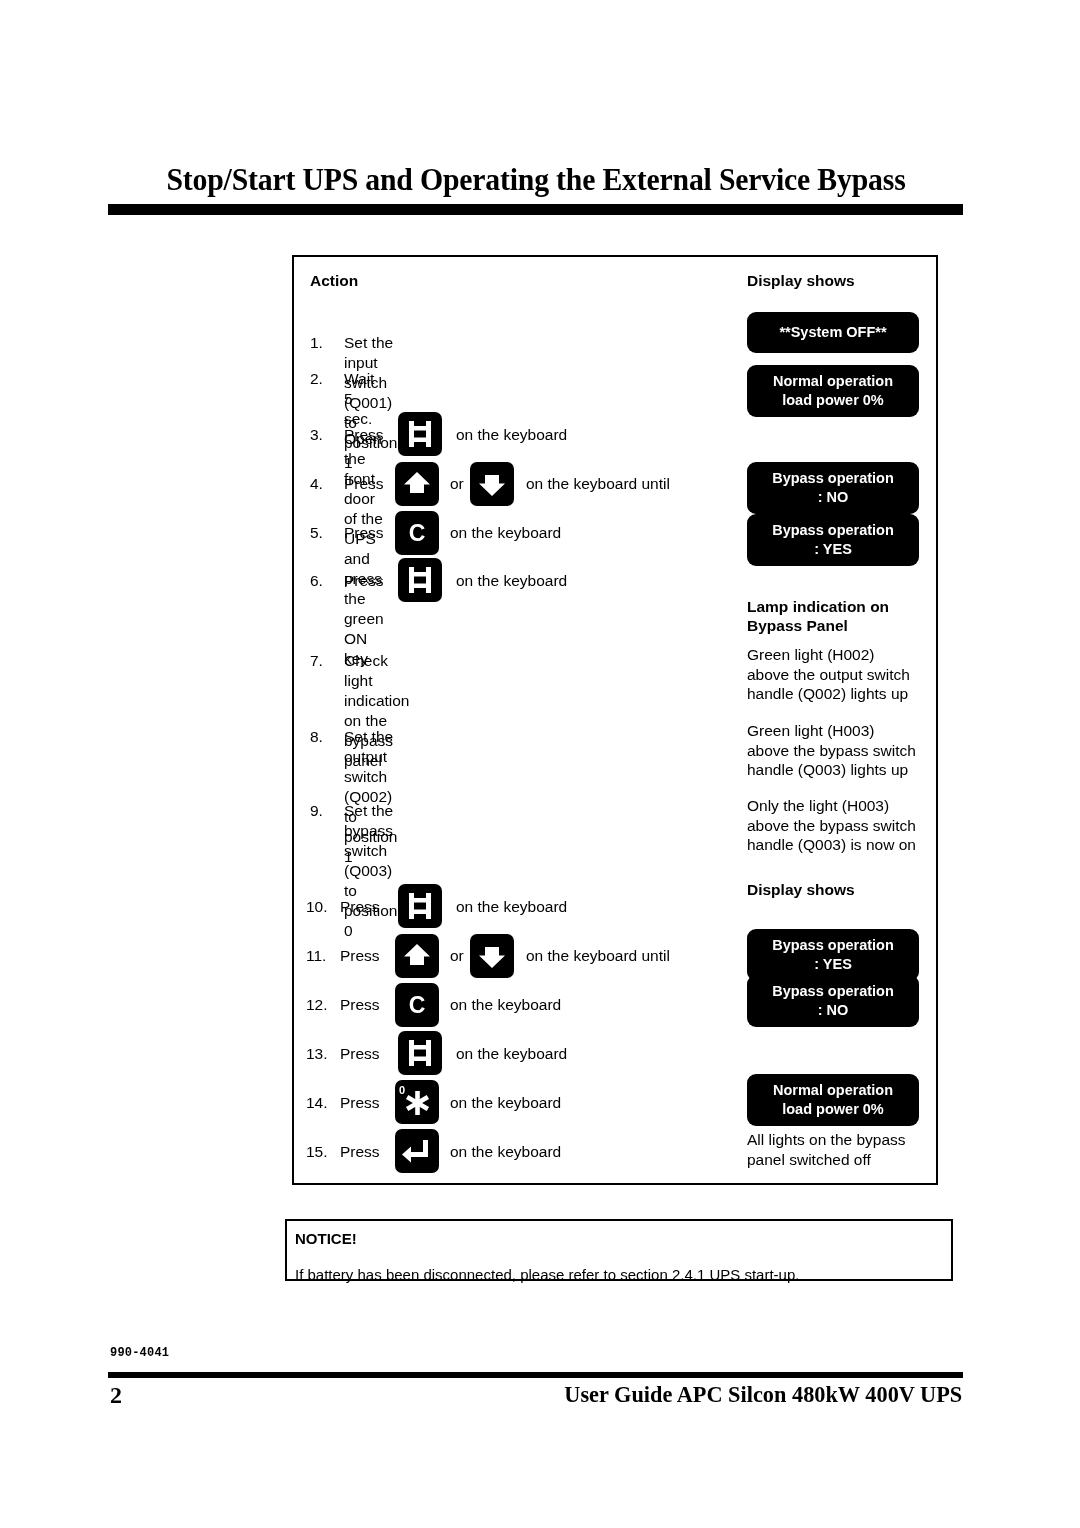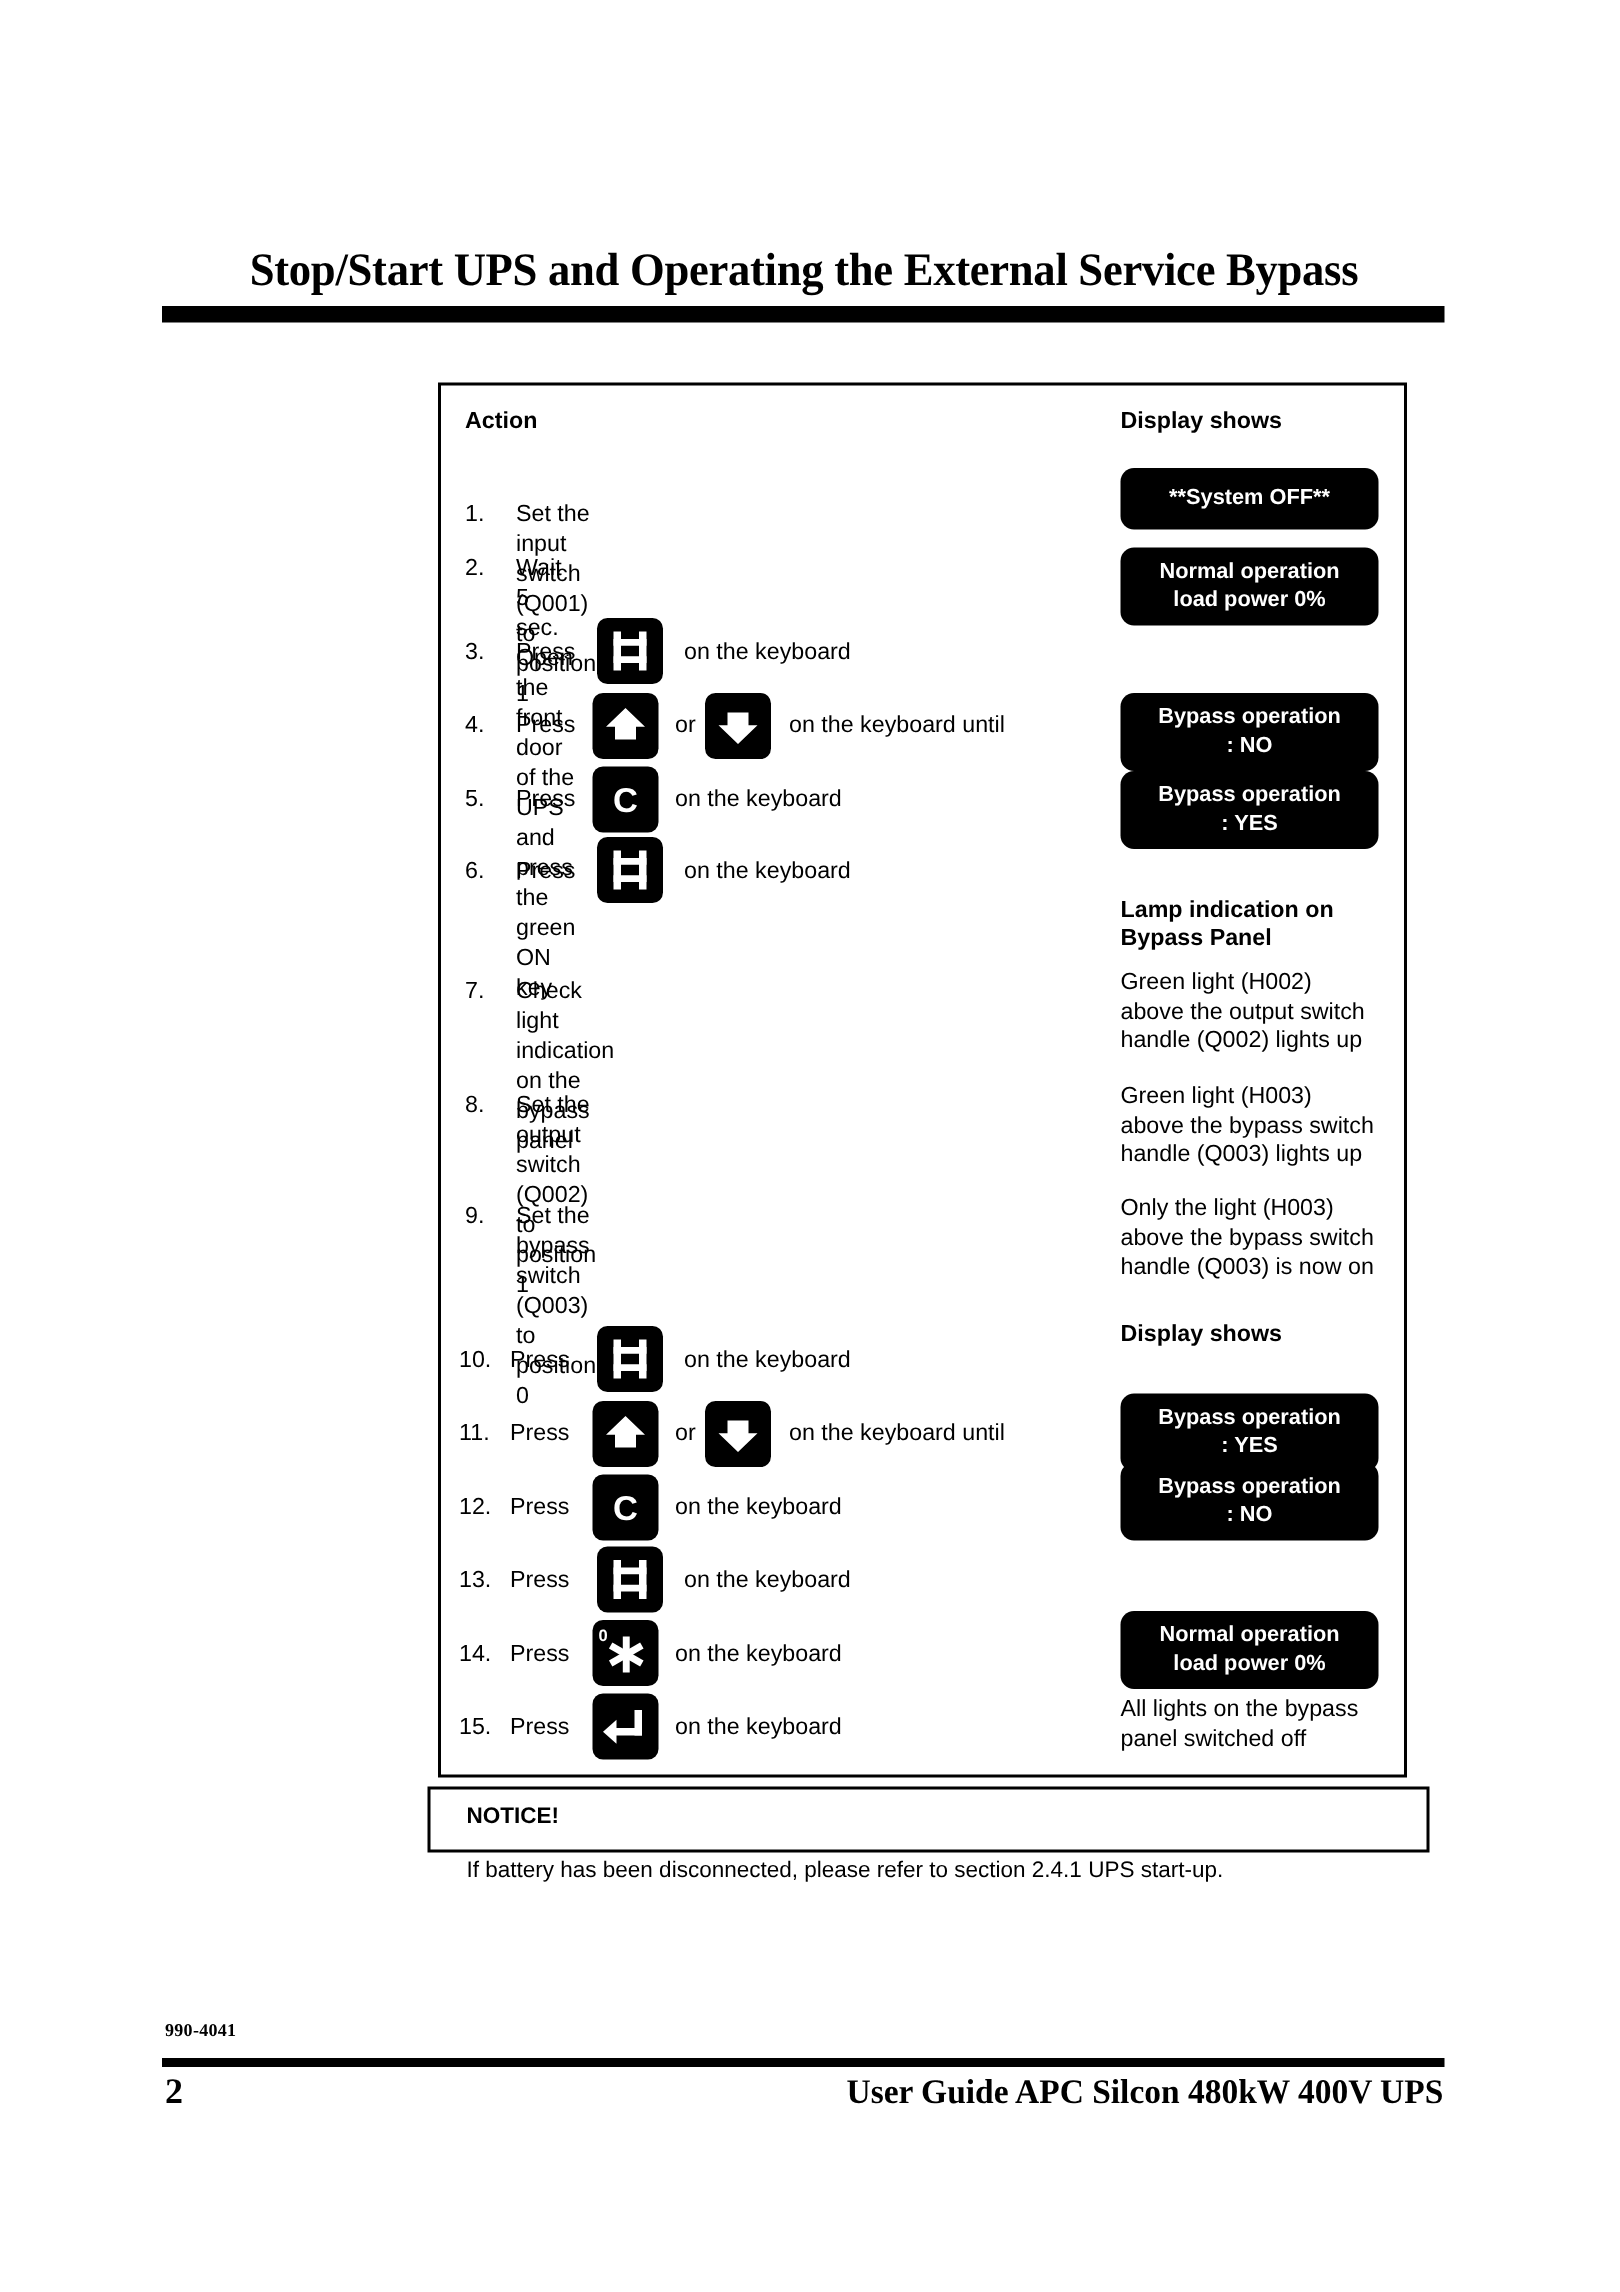--- a/index.html
+++ b/index.html
@@ -113,42 +113,42 @@
     left:453px;
     width:190px;
     font-size:15.5px;
     line-height:19.5px;
     white-space:pre-line;
   }
 
   
   .notice-box{
     position:absolute;
-    left:285px; top:1191px;
-    width:668px; height:44px;
+    left:285px; top:1219px;
+    width:668px; height:62px;
     border:2px solid #000;
     box-sizing:border-box;
-    padding:8px 24px;
+    padding:8px 8px;
   }
   .notice-title{
     font-weight:bold;
     font-size:15px;
     line-height:19px;
   }
   .notice-text{
     font-size:15px;
     line-height:20px;
     margin-top:17px;
   }
 
   
   .partno{
     position:absolute;
     left:110px; top:1346px;
-    font-family:Liberation Serif, serif;
+    font-family:Liberation Mono, monospace;
     font-size:12px;
     font-weight:bold;
     letter-spacing:0.2px;
     text-align:right;
   }
   .footer-rule{
     position:absolute;
     left:108px; top:1372px; width:855px; height:6px;
     background:#000;
   }

